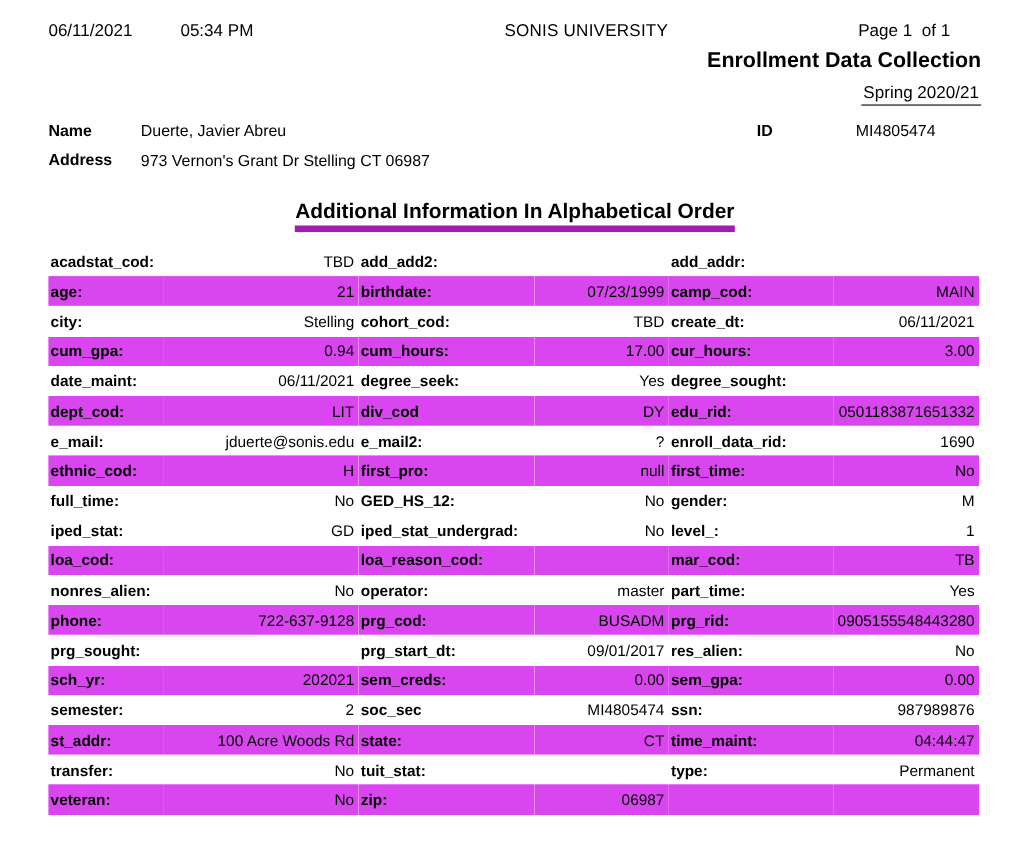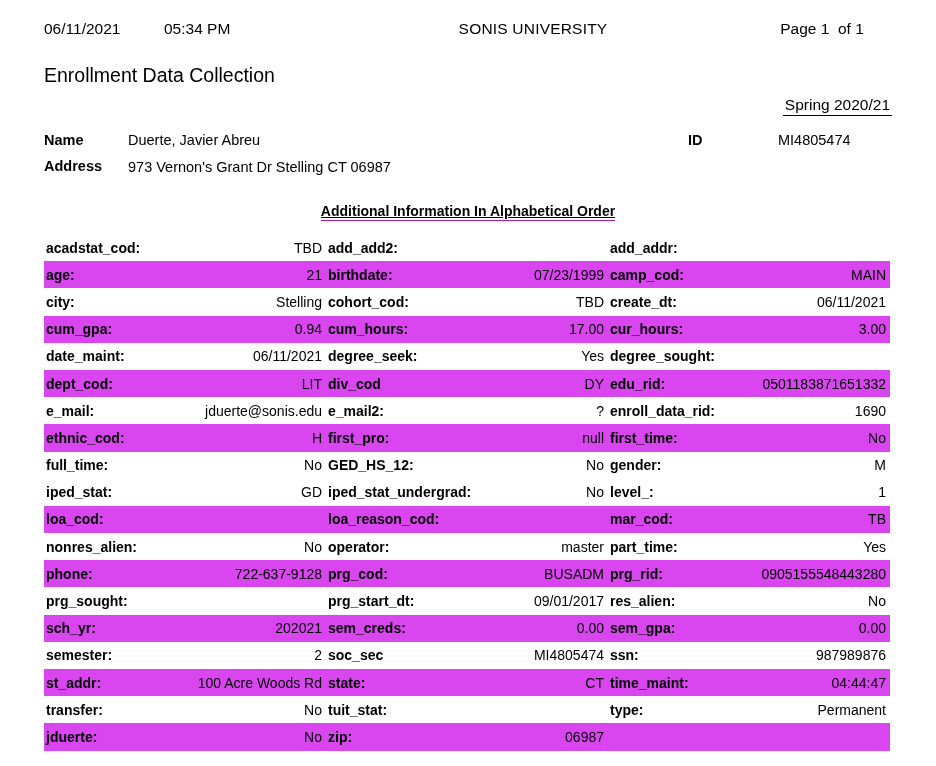--- a/index.html
+++ b/index.html
@@ -36,24 +36,24 @@
     text-align: center;
     letter-spacing: 0.2px;
   }
   .topbar .page-no {
     width: 140px;
     text-align: center;
     white-space: pre;
   }
 
   .doc-title {
-    text-align: left;
+    text-align: right;
     font-size: 19.5px;
-    font-weight: normal;
-    margin-top: 26px;
+    font-weight: bold;
+    margin-top: 6px;
   }
   .term-wrap {
     text-align: right;
     margin-top: 9px;
   }
   .term {
     display: inline-block;
     font-size: 15.5px;
     border-bottom: 1px solid #000;
     padding: 0 2px 1px 2px;
@@ -80,25 +80,24 @@
   .lbl-id      { left: 644px; top: 0px; font-weight: bold; }
   .val-id      { left: 734px; top: 0px; }
 
   
   .section-wrap {
     text-align: center;
     margin-top: 18px;
   }
   .section-title {
     display: inline-block;
-    font-size: 14px;
+    font-size: 19px;
     font-weight: bold;
-    border-bottom: 1px solid #a21caf;
+    border-bottom: 6px solid #a21caf;
     padding-bottom: 1px;
-    text-decoration: underline;
   }
 
   
   .grid {
     margin-top: 13px;
     width: 846px;
     border-collapse: collapse;
     table-layout: fixed;
     font-size: 14px;
   }
@@ -305,21 +304,21 @@
         </tr>
         <tr>
           <td class="k">transfer:</td>
           <td class="v">No</td>
           <td class="k">tuit_stat:</td>
           <td class="v"></td>
           <td class="k">type:</td>
           <td class="v">Permanent</td>
         </tr>
         <tr class="shaded">
-          <td class="k">jduerte:</td>
+          <td class="k">veteran:</td>
           <td class="v">No</td>
           <td class="k">zip:</td>
           <td class="v">06987</td>
           <td class="k"></td>
           <td class="v"></td>
         </tr>
       </tbody>
   </table>
 
 </div>

